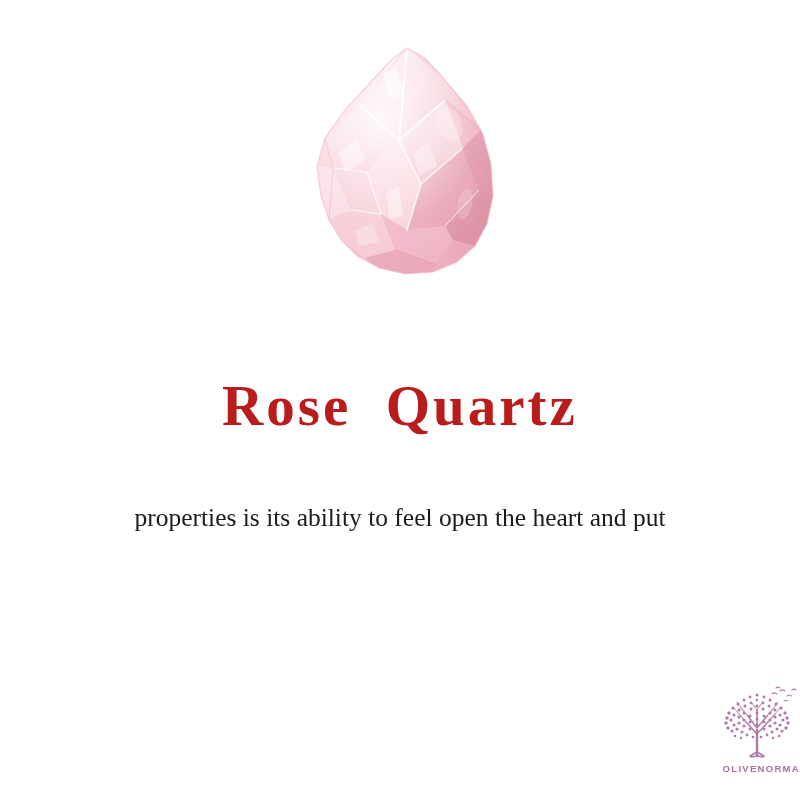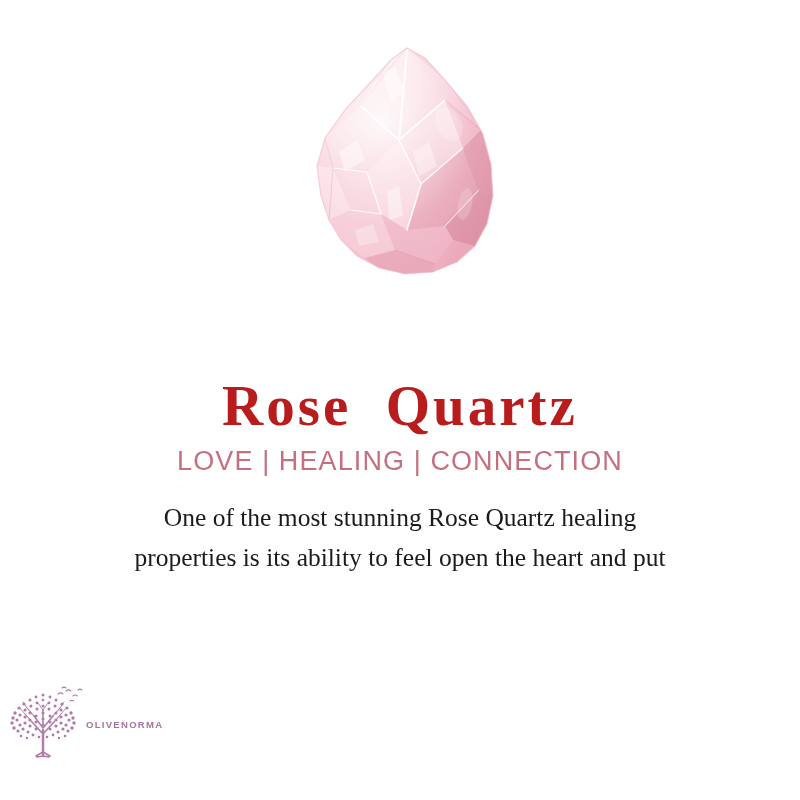--- a/index.html
+++ b/index.html
@@ -91,22 +91,22 @@
     white-space: nowrap;
   }
 
   
   .logo {
     position: absolute;
     top: 686px;
     left: 0;
     width: 800px;
     display: flex;
-    flex-direction: row;
-    align-items: center;
+    flex-direction: column;
+    align-items: flex-end;
   }
   .logo-mark {
     display: block;
   }
   .logo-word {
     margin-top: 1px;
     font-family: "Liberation Sans", sans-serif;
     font-size: 9.5px;
     font-weight: 600;
     letter-spacing: 1.3px;
@@ -218,24 +218,22 @@
 
       <path d="M112 4 L96 16 L74 40 L50 66 L30 94 L22 122 L26 152
                L34 176 L46 196 L62 212 L84 224 L110 230 L138 228
                L162 218 L180 202 L192 180 L198 152 L196 120
                L188 90 L172 62 L150 36 L130 14 Z" fill="none" stroke="#f3c3cf" stroke-width="1.2" stroke-opacity="0.7"></path>
     </svg>
   </div>
 
   <h1 class="title">Rose  Quartz</h1>
 
-  <div class="subtitle">LOVE | HEALING | CONNECTION</div>
 
   <div class="body-copy">
-    <span class="body-line">One of the most stunning Rose Quartz healing</span>
     <span class="body-line">properties is its ability to feel open the heart and put</span>
   </div>
 
   <div class="logo">
     <svg class="logo-mark" width="86" height="76" viewBox="0 0 86 76" aria-hidden="true">
       <g stroke="#b07aaa" fill="none" stroke-linecap="round">
 
         <path d="M43 70 L43 44" stroke-width="2.4"></path>
         <path d="M43 70 L37 71 M43 70 L49 71 M43 66 L36 70 M43 66 L50 70" stroke-width="1.6"></path>
 

